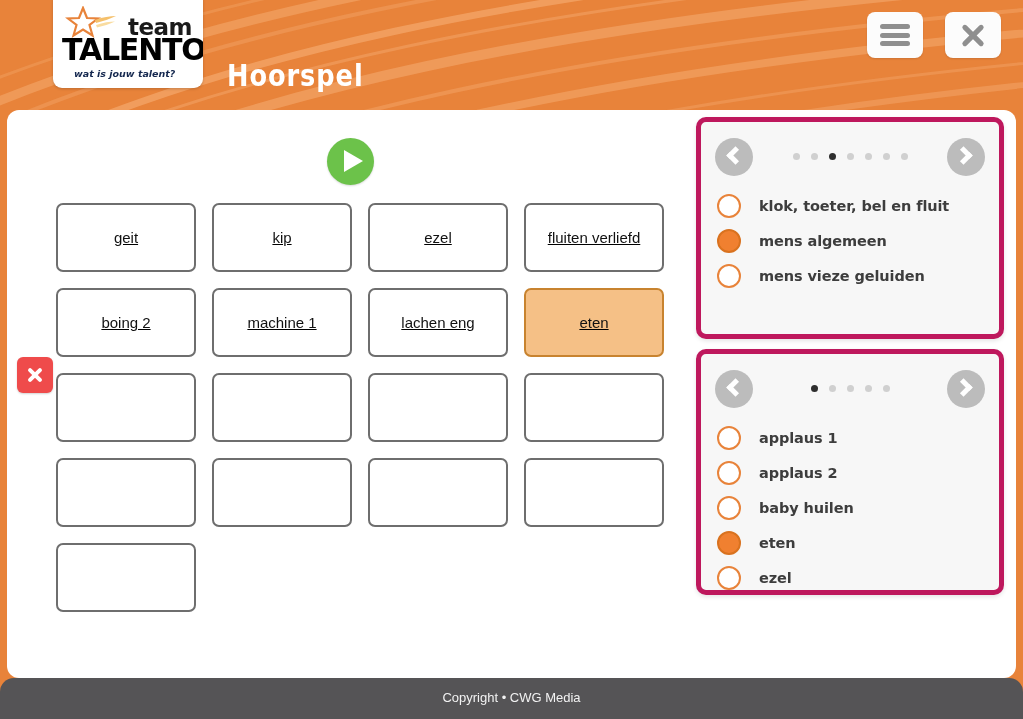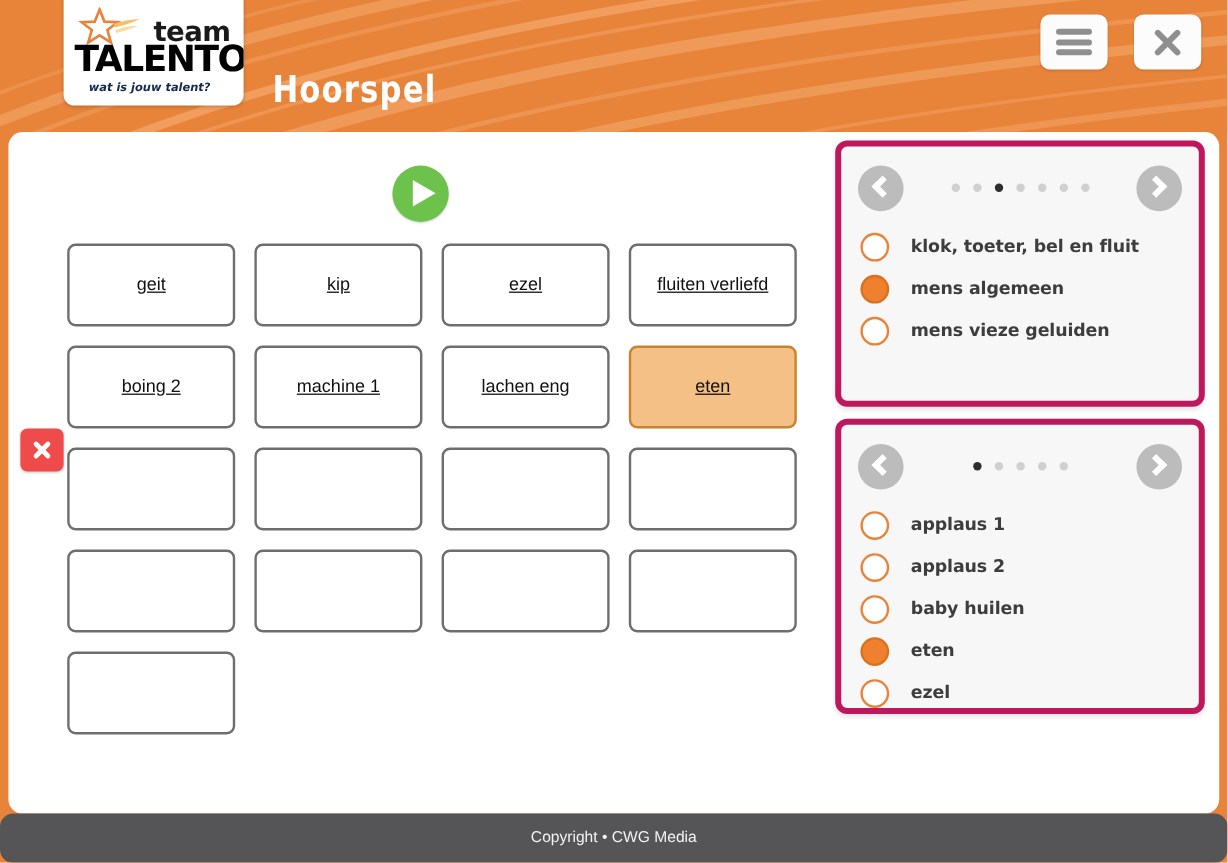--- a/index.html
+++ b/index.html
@@ -151,21 +151,20 @@
   
   #footer {
     position: absolute;
     left: 0;
     bottom: 0;
     width: 1023px;
     height: 41px;
     background: #555456;
     border-top-left-radius: 14px;
     border-top-right-radius: 14px;
-    border-radius: 11px;
   }
   #footer-text {
     position: absolute;
     left: 0; right: 0;
     top: 12px;
     text-align: center;
     color: #f2f2f2;
     font-size: 13px;
     font-family: "Liberation Sans", sans-serif;
   }

